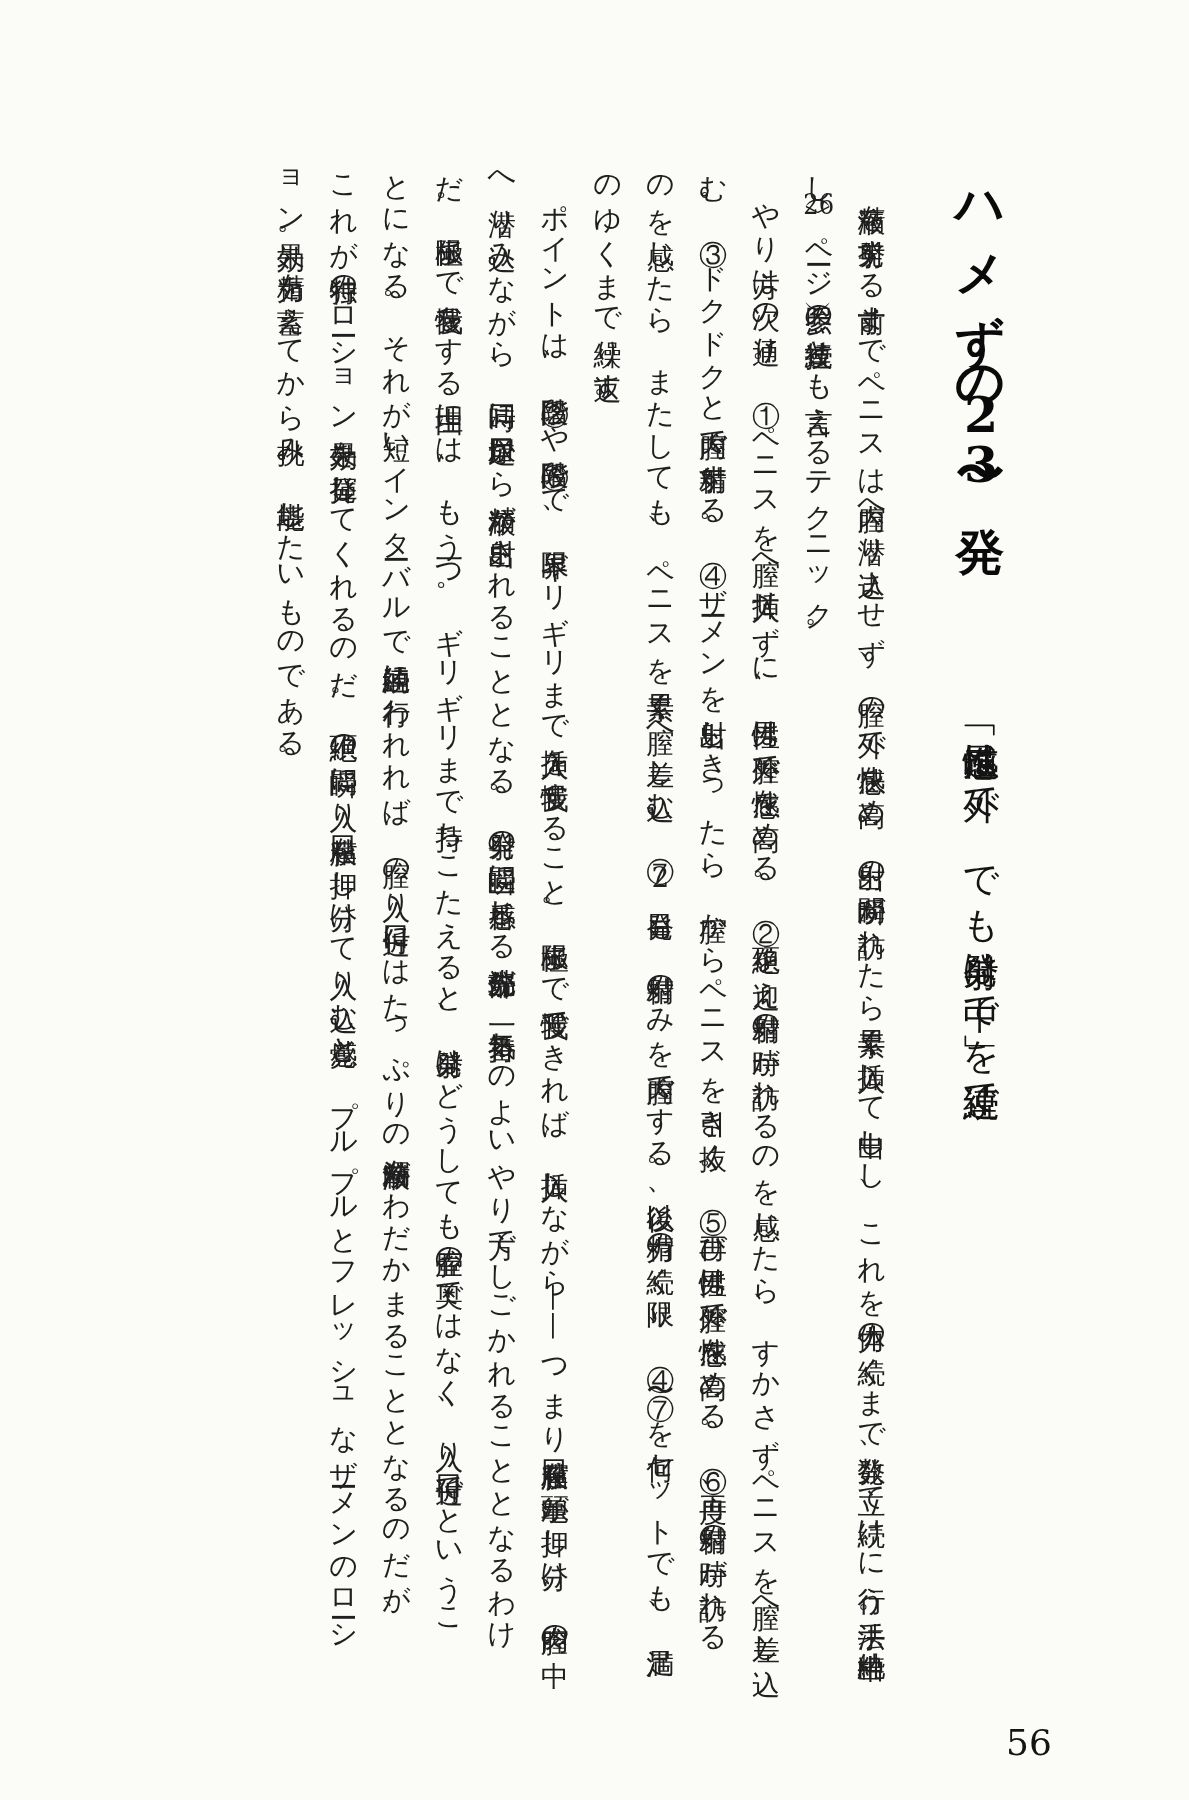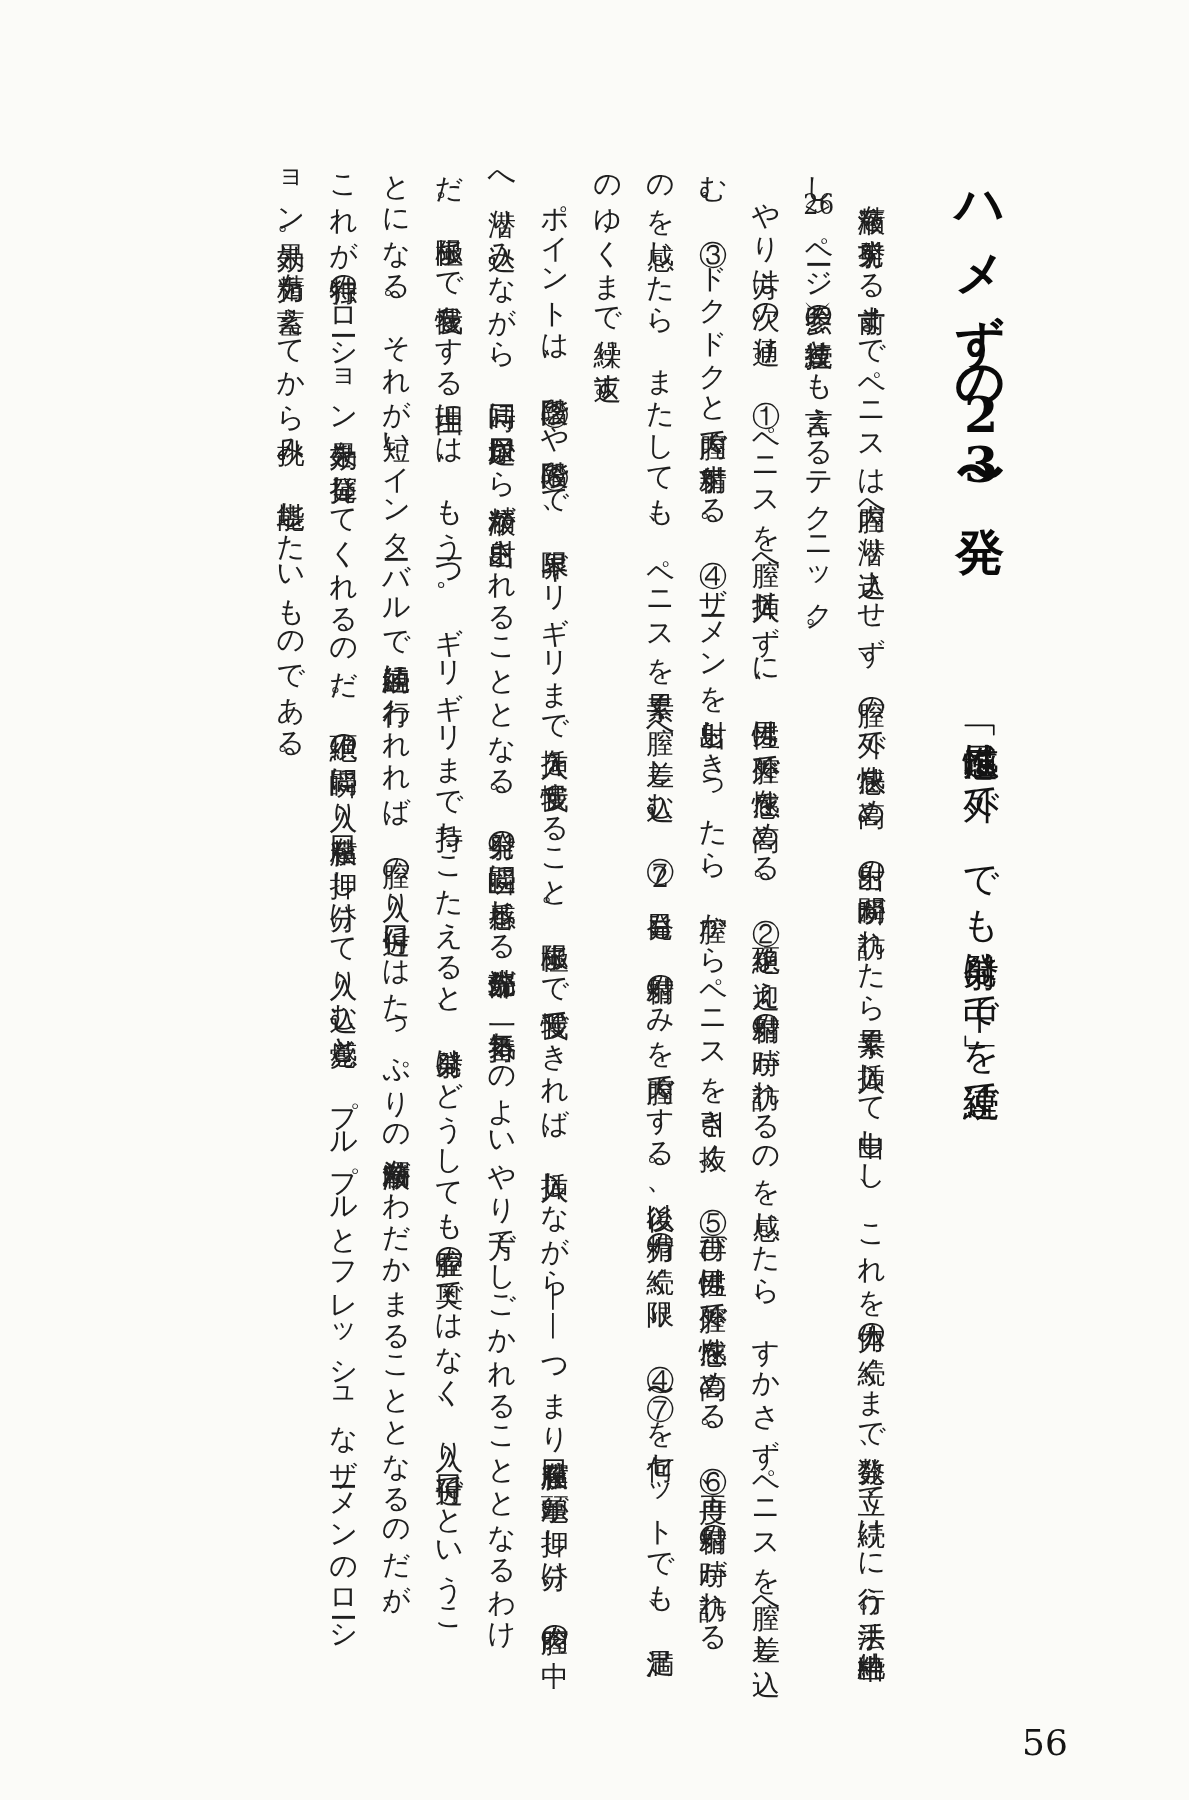--- a/index.html
+++ b/index.html
@@ -60,21 +60,20 @@
     margin: 0;
     padding: 0;
     text-indent: 1em;
   }
   .pagenum {
     position: absolute;
     left: 1006px;
     top: 1722px;
     font-size: 36px;
     color: #141414;
-    margin-left: 16px;
   }
 </style>
 </head>
 <body>
 
 <div class="page">
   <h1 class="title vtext">ハメずの<span class="tcy">2</span>〜<span class="tcy">3</span>発</h1>
 
   <h2 class="subtitle vtext">「性感昂進は外で、でも発射は中で」を連続で</h2>
 

